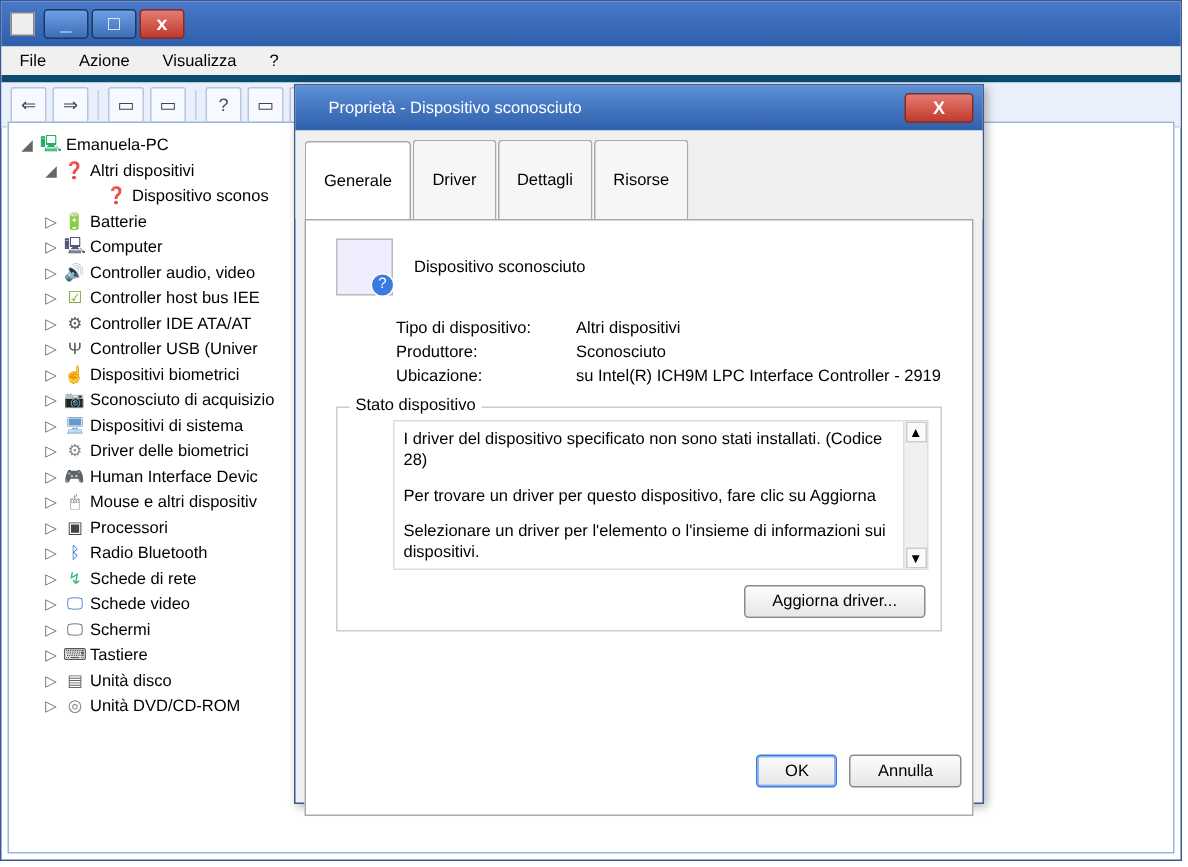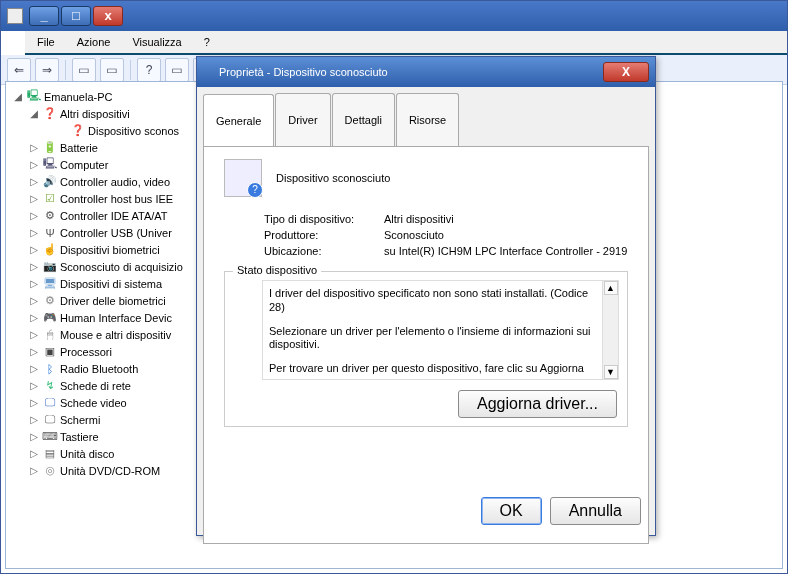--- a/index.html
+++ b/index.html
@@ -7,21 +7,21 @@
 
 
 .main-window { position: absolute; left: 0; top: 0; width: 788px; height: 574px; border: 1px solid #3b5998; background: #fff; }
 .main-titlebar { height: 30px; background: linear-gradient(#4a78c9, #2f5fab); display: flex; align-items: center; padding-left: 6px; color: #fff; }
 .main-titlebar .title-icon { width: 16px; height: 16px; background: #eee; border: 1px solid #888; margin-right: 6px; display:inline-block; }
 .main-titlebar .title-text { flex: 1; font-size: 12px; }
 .main-titlebar .win-btns { display: flex; gap: 2px; margin-right: 4px; }
 .win-btn { width: 30px; height: 20px; border: 1px solid #1a3a66; background: linear-gradient(#6ea0e6,#3c6db5); color: #fff; border-radius: 3px; text-align:center; line-height:18px; font-size:13px; font-weight:bold; }
 .win-btn.close { background: linear-gradient(#e57c73,#c0392b); border-color:#8a2a1f; }
 
-.menubar { height: 24px; background: #f0f0f0; display: flex; align-items: center; padding-left: 8px; gap: 14px; border-bottom: 2px solid #0c4a6e; margin-left: 24px; }
+.menubar { height: 24px; background: #f0f0f0; display: flex; align-items: center; padding-left: 8px; gap: 14px; border-bottom: 5px solid #0c4a6e; }
 .menubar span { padding: 2px 4px; }
 
 .toolbar { height: 30px; background: #eaf0fb; border-bottom: 1px solid #c8d2e6; display:flex; align-items:center; padding-left:6px; gap:4px; }
 .tool-btn { width:24px; height:24px; border:1px solid #b8c6e0; background:#f6f9ff; border-radius:2px; display:inline-flex; align-items:center; justify-content:center; font-size:12px; color:#445; }
 .tool-sep { width:1px; height:20px; background:#c0cee8; margin:0 2px; }
 
 .content { position:absolute; top:80px; left:4px; right:4px; bottom:4px; border:1px solid #9db5d6; background:#fff; overflow:hidden; }
 .tree { padding: 6px 4px; overflow:hidden; }
 .tree-row { display:flex; align-items:center; height:17px; white-space:nowrap; }
 .tree-row .expander { width:12px; text-align:center; color:#666; font-size:10px; }
@@ -52,21 +52,21 @@
 .info-label { width:120px; }
 .info-value { flex:1; }
 
 .groupbox { border:1px solid #ccc; margin:14px 0 0 0; padding:8px; position:relative; }
 .groupbox-title { position:absolute; top:-8px; left:8px; background:#fff; padding:0 4px; }
 .status-text { border:1px solid #ddd; height:100px; padding:6px 18px 6px 6px; overflow:hidden; position:relative;margin-left:29px; }
 .status-text p { margin-bottom:10px; line-height:1.25; }
 .scroll { position:absolute; right:0; top:0; bottom:0; width:16px; background:#f0f0f0; border-left:1px solid #ddd; display:flex; flex-direction:column; align-items:center; justify-content:space-between; }
 .scroll .arr { width:14px; height:14px; border:1px solid #ccc; background:#fafafa; font-size:9px; text-align:center; line-height:12px; }
 .update-row { text-align:right; padding:10px 2px 0 0; }
-.btn { padding:4px 18px; background:linear-gradient(#fdfdfd,#e6e6e6); border:1px solid #8a8a8a; border-radius:3px; font-size:16px; }
+.btn { padding:4px 18px; background:linear-gradient(#fdfdfd,#e6e6e6); border:1px solid #8a8a8a; border-radius:3px; font-size:11px; }
 .btn.default { border:1px solid #3a7be0; box-shadow:0 0 0 1px #8fb6f0 inset; }
 .dlg-buttons { position:absolute; right:14px; bottom:10px; display:flex; gap:8px; }
 
 
 .ic-pc{color:#2a6;} .ic-warn{color:#e6a100;} .ic-bat{color:#38a;} .ic-comp{color:#557;}
 .ic-snd{color:#36a;} .ic-hb{color:#7a3;} .ic-ide{color:#555;} .ic-usb{color:#555;}
 .ic-bio{color:#3aa46a;} .ic-acq{color:#999;} .ic-sys{color:#69c;} .ic-tech{color:#888;}
 .ic-hid{color:#777;} .ic-mouse{color:#555;} .ic-cpu{color:#444;} .ic-bt{color:#1f6fd0;}
 .ic-net{color:#3b7;} .ic-vid{color:#36c;} .ic-scr{color:#555;} .ic-kb{color:#555;}
 .ic-hdd{color:#666;} .ic-dvd{color:#888;}
@@ -250,22 +250,22 @@
     </div>
     <div class="info-row">
       <div class="info-label">Ubicazione:</div>
       <div class="info-value">su Intel(R) ICH9M LPC Interface Controller - 2919</div>
     </div>
 
     <div class="groupbox">
       <div class="groupbox-title">Stato dispositivo</div>
       <div class="status-text">
         <p>I driver del dispositivo specificato non sono stati installati. (Codice 28)</p>
+        <p>Per trovare un driver per questo dispositivo, fare clic su Aggiorna</p>
         <p>Selezionare un driver per l'elemento o l'insieme di informazioni sui dispositivi.</p>
-        <p>Per trovare un driver per questo dispositivo, fare clic su Aggiorna</p>
         <div class="scroll">
           <div class="arr">▲</div>
           <div class="arr">▼</div>
         </div>
       </div>
       <div class="update-row">
         <button class="btn">Aggiorna driver...</button>
       </div>
     </div>
   </div>

